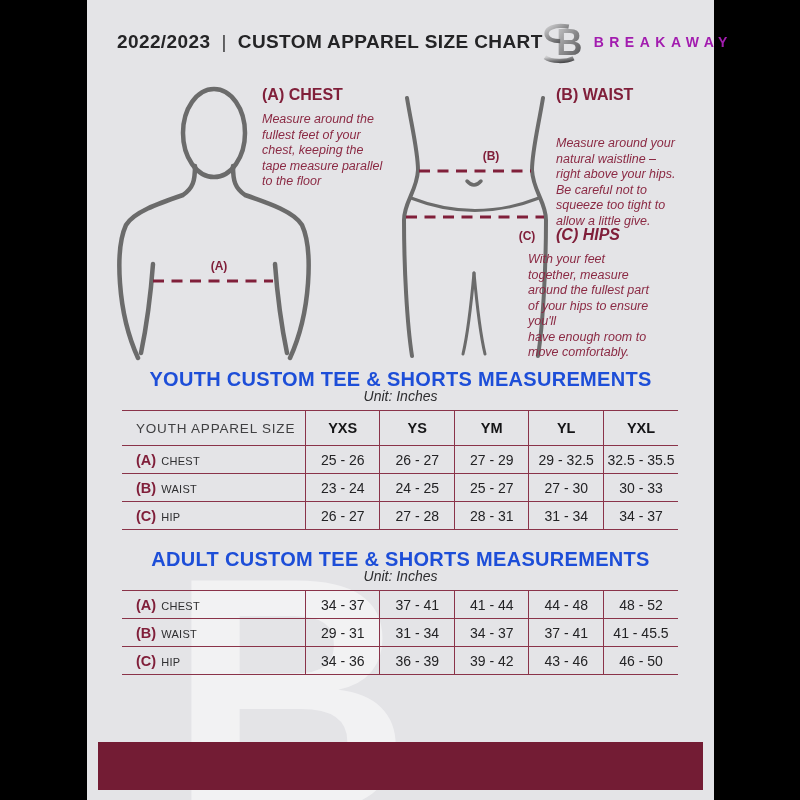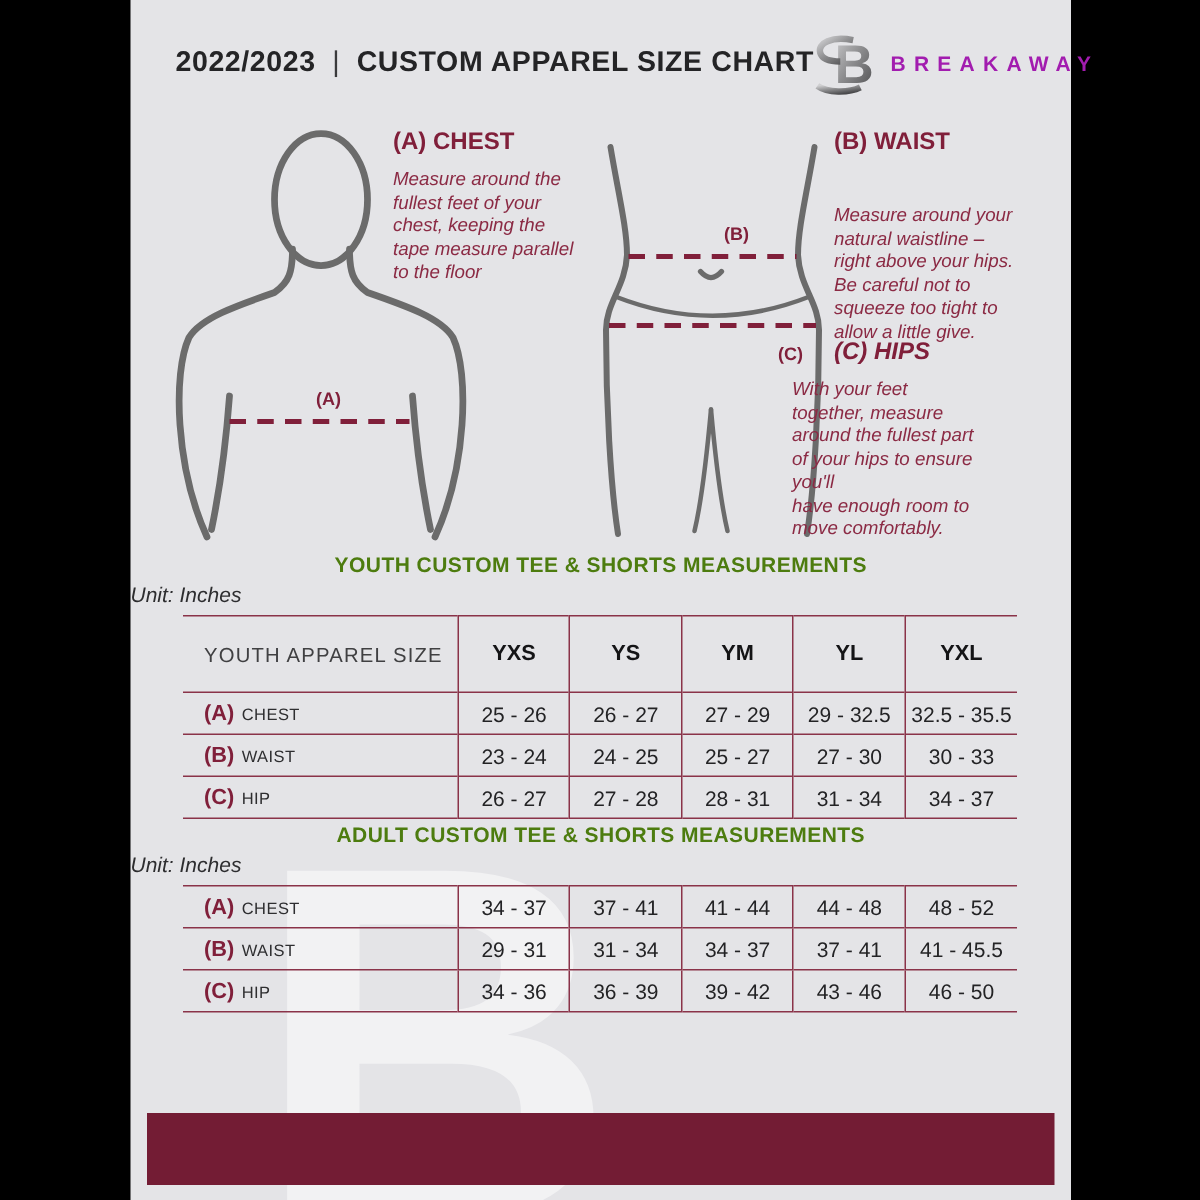--- a/index.html
+++ b/index.html
@@ -17,29 +17,29 @@
 
   
   .guide-heading{position:absolute;font-size:16px;font-weight:bold;color:#801f3a;z-index:2;}
   .guide-text{position:absolute;font-size:12.5px;font-style:italic;color:#8b2a44;
               line-height:1.24;white-space:pre-line;z-index:2;}
   .fig{position:absolute;z-index:1;}
   .fig-label{position:absolute;font-size:12px;font-weight:bold;color:#801f3a;
              width:34px;text-align:center;z-index:2;}
 
   
-  .tbl-title{position:absolute;left:0;width:627px;text-align:center;font-size:14px;
-             font-weight:bold;letter-spacing:0.3px;color:#4d7c0f;z-index:2;}
-  .tbl-unit{position:absolute;left:0;width:627px;text-align:left;font-size:14px;
+  .tbl-title{position:absolute;left:0;width:627px;text-align:center;font-size:20px;
+             font-weight:bold;letter-spacing:0.3px;color:#1d4ed8;z-index:2;}
+  .tbl-unit{position:absolute;left:0;width:627px;text-align:center;font-size:14px;
             font-style:italic;color:#2d2d2f;z-index:2;}
   table.size-table{position:absolute;left:35px;width:556px;border-collapse:collapse;
                    table-layout:fixed;z-index:2;border-bottom:1.5px solid #8a3349;}
   table.size-table col.c0{width:33%;}
   table.size-table tr{border-top:1.5px solid #8a3349;height:28px;}
-  table.size-table tr.head-row{height:51px;}
+  table.size-table tr.head-row{height:35px;}
   table.size-table td{padding:0;text-align:center;font-size:14px;color:#232325;}
   table.size-table td+td{border-left:1.5px solid #8a3349;}
   table.size-table td.rowhead{text-align:left;padding-left:14px;}
   tr.head-row td.rowhead{font-size:13.5px;letter-spacing:0.8px;color:#404042;}
   tr.head-row td.colhead{font-weight:bold;font-size:14.5px;color:#141416;}
   .pfx{font-weight:bold;color:#801f3a;margin-right:5px;font-size:14.5px;}
   .lbl{color:#2e2e30;font-size:11px;letter-spacing:0.3px;}
 
   .watermark{position:absolute;left:82px;top:528px;font-size:335px;font-weight:bold;
              color:rgba(255,255,255,0.5);line-height:1;z-index:0;user-select:none;}

